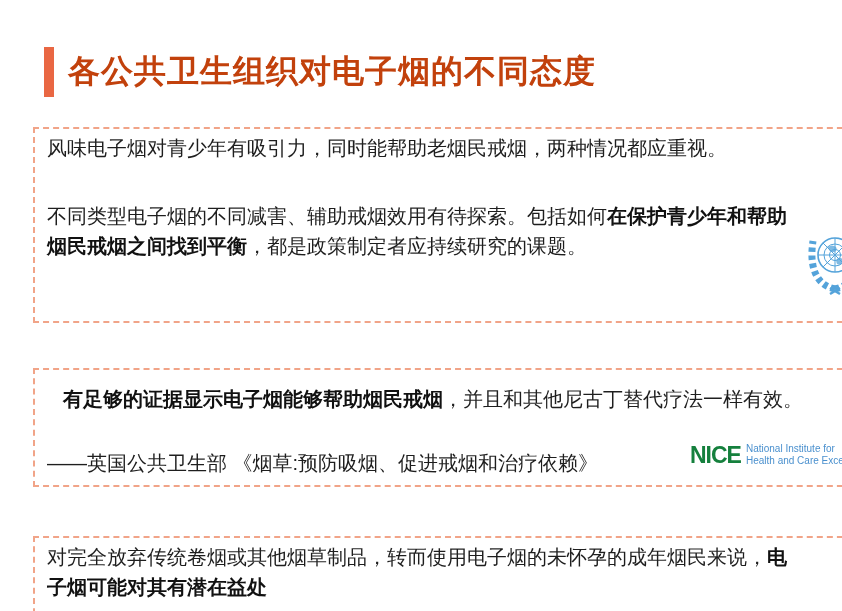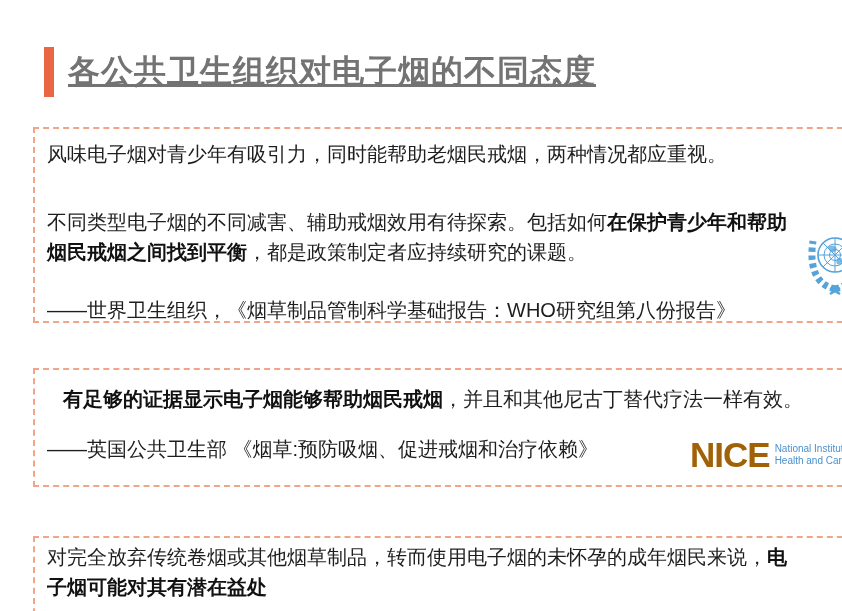--- a/index.html
+++ b/index.html
@@ -25,24 +25,23 @@
     background: #E96743;
   }
   .page-title {
     position: absolute;
     left: 68px;
     top: 46px;
     margin: 0;
     font-size: 32px;
     line-height: 50px;
     font-weight: 700;
-    color: #737373;
+    color: #c2410c;
     letter-spacing: 1px;
     white-space: nowrap;
-    text-decoration: underline;
   }
 
   
   .quote-box {
     position: absolute;
     left: 33px;
     width: 830px;            
     box-sizing: border-box;
     border: 2px dashed #F1A488;
     padding: 4px 12px;
@@ -55,26 +54,26 @@
   .para {
     margin: 0;
     max-width: 756px;
     font-size: 20px;
     line-height: 30px;
     color: #1e1e1e;
     word-break: break-all;
   }
   .seg-bold { font-weight: 700; color: #111111; }
 
-  .box1 .p-first  { margin-top: 6px;  }
+  .box1 .p-first  { margin-top: 0;  }
   .box1 .p-second { margin-top: 38px; }
   .box1 .p-attrib { margin-top: 28px; }
 
   .box2 .p-first  { margin-top: 10px; text-align: right; }
-  .box2 .p-attrib { margin-top: 20px; }
+  .box2 .p-attrib { margin-top: 34px; }
 
   .box3 .p-first  { margin-top: 0;  }
 
   
   .who-logo {
     position: absolute;
     left: 804px;
     top: 225px;
     width: 62px;
     height: 72px;
@@ -83,24 +82,24 @@
   
   .nice-logo {
     position: absolute;
     left: 690px;
     top: 440px;
     display: flex;
     align-items: flex-start;
     white-space: nowrap;
   }
   .nice-word {
-    font-size: 35px;
+    font-size: 23px;
     line-height: 30px;
     font-weight: 800;
-    color: #a16207;
+    color: #15803d;
     letter-spacing: -1px;
   }
   .nice-small {
     margin-left: 5px;
     margin-top: 3px;
     font-size: 10px;
     line-height: 12px;
     color: #4A90CE;
   }
 </style>
@@ -108,21 +107,20 @@
 <body>
 
 <div class="page">
 
   <span class="title-accent"></span>
   <h1 class="page-title">各公共卫生组织对电子烟的不同态度</h1>
 
   <section class="quote-box box1">
     <p class="para p-first"><span>风味电子烟对青少年有吸引力，同时能帮助老烟民戒烟，两种情况都应重视。</span></p>
     <p class="para p-second"><span>不同类型电子烟的不同减害、辅助戒烟效用有待探索。包括如何</span><span class="seg-bold">在保护青少年和帮助烟民戒烟之间找到平衡</span><span>，都是政策制定者应持续研究的课题。</span></p>
-    <p class="para p-attrib"><span>——世界卫生组织，《烟草制品管制科学基础报告：WHO研究组第八份报告》</span></p>
   </section>
 
   <div class="who-logo">
     <svg width="62" height="72" viewBox="0 0 62 72" xmlns="http://www.w3.org/2000/svg">
 
       <path d="M31 64 C 12 60, 5 42, 9 16" fill="none" stroke="#54A3DA" stroke-width="7" stroke-dasharray="4.5 3.5"></path>
       <path d="M31 64 C 50 60, 57 42, 53 16" fill="none" stroke="#54A3DA" stroke-width="7" stroke-dasharray="4.5 3.5"></path>
       <path d="M26 63 L36 69 M36 63 L26 69" stroke="#54A3DA" stroke-width="2.5" fill="none"></path>
 
       <circle cx="31" cy="30" r="17" fill="#ffffff" stroke="#54A3DA" stroke-width="1.6"></circle>

